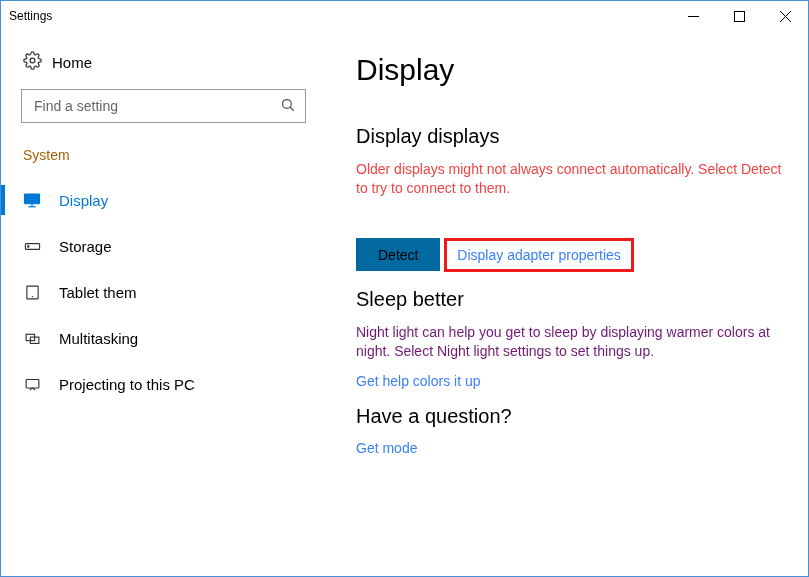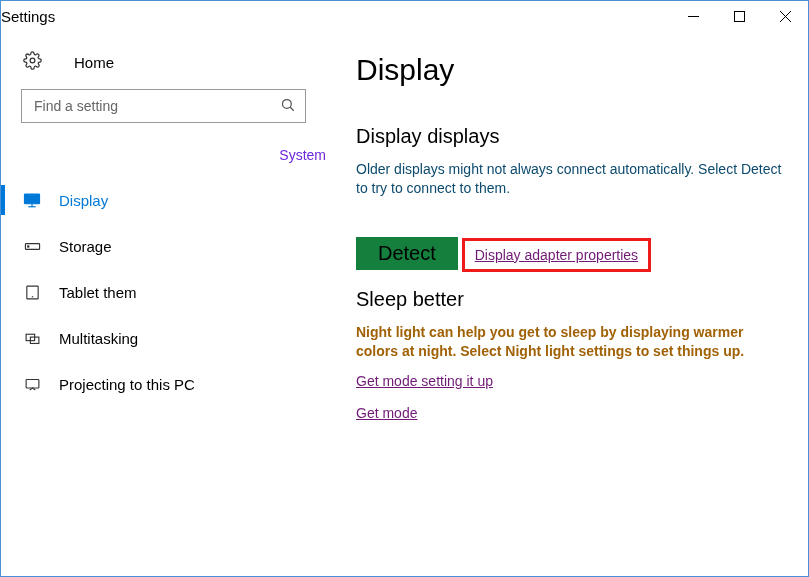--- a/index.html
+++ b/index.html
@@ -12,22 +12,22 @@
     width: 809px;
     height: 577px;
     border: 1px solid #4a90d9;
     overflow: hidden;
     position: relative;
   }
   .titlebar {
     height: 30px;
     display: flex;
     align-items: center;
-    padding-left: 0;
-    font-size: 15px;
+    padding-left: 8px;
+    font-size: 12px;
   }
   .titlebar .title { flex: 0 0 auto; }
   .titlebar .spacer { flex: 1; }
   .win-btn {
     width: 46px;
     height: 30px;
     display: flex;
     align-items: center;
     justify-content: center;
     cursor: pointer;
@@ -38,21 +38,21 @@
     height: calc(100% - 30px);
   }
   .sidebar {
     width: 325px;
     flex: 0 0 325px;
     padding: 12px 0 0 0;
   }
   .home-row {
     display: flex;
     align-items: center;
-    gap: 32px;
+    gap: 10px;
     padding: 8px 0 16px 22px;
     cursor: pointer;
   }
   .home-label { font-size: 15px; }
   .search-box {
     margin: 0 20px 24px 20px;
     border: 1px solid #999;
     height: 34px;
     display: flex;
     align-items: center;
@@ -62,23 +62,22 @@
     flex: 1;
     border: none;
     outline: none;
     font-size: 14px;
     color: #666;
     background: transparent;
   }
   .search-box input::placeholder { color: #666; }
   .section-label {
     padding: 0 0 14px 22px;
-    color: #6d28d9;
-    font-size: 14px;
-    text-align: right;
+    color: #a16207;
+    font-size: 14px;
   }
   .nav-item {
     display: flex;
     align-items: center;
     gap: 18px;
     padding: 0 0 0 22px;
     height: 46px;
     cursor: pointer;
     position: relative;
   }
@@ -112,40 +111,39 @@
     font-weight: 400;
     margin: 0 0 38px 0;
   }
   .section-title {
     font-size: 20px;
     font-weight: 400;
     margin: 0 0 12px 0;
   }
   .section-desc {
     font-size: 14px;
-    color: #0c4a6e;
+    color: #ef4444;
     margin: 0 0 12px 0;
     line-height: 1.35;
   }
-  .section-desc.muted { color: #a16207; font-weight: bold; }
+  .section-desc.muted { color: #701a75; }
   .detect-btn {
-    background: #15803d;
+    background: #0369a1;
     border: none;
     height: 33px;
     padding: 0 22px;
-    font-size: 20px;
+    font-size: 14px;
     cursor: pointer;
     font-family: inherit;
   }
   .link {
-    color: #701a75;
+    color: #3b82f6;
     font-size: 14px;
     cursor: pointer;
     display: inline-block;
-    text-decoration: underline;
   }
   .highlight-box {
     border: 3px solid #ef1b1b;
     display: inline-block;
     padding: 6px 10px;
     margin-top: 28px;
   }
   .section-block { margin-top: 16px; }
 </style>
 </head>
@@ -259,21 +257,22 @@
     <p class="section-desc">Older displays might not always connect automatically. Select Detect to try to connect to them.</p>
     <button class="detect-btn">Detect</button>
 
     <div class="highlight-box">
       <span class="link">Display adapter properties</span>
     </div>
 
     <div class="section-block">
       <h2 class="section-title">Sleep better</h2>
       <p class="section-desc muted">Night light can help you get to sleep by displaying warmer colors at night. Select Night light settings to set things up.</p>
-      <span class="link">Get mode setting it up</span>
+      <span class="link">Get help colors it up</span>
     </div>
 
     <div class="section-block">
+      <h2 class="section-title">Have a question?</h2>
       <span class="link">Get mode</span>
     </div>
   </div>
 
 </div>
 
 </body></html>

